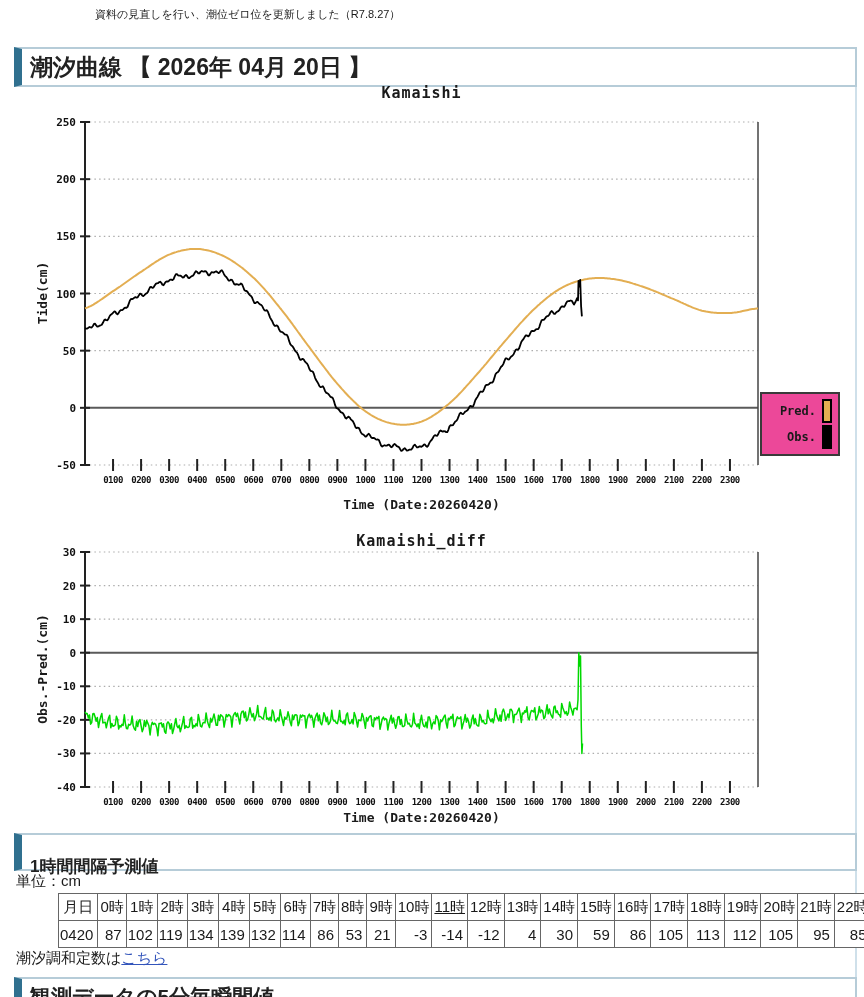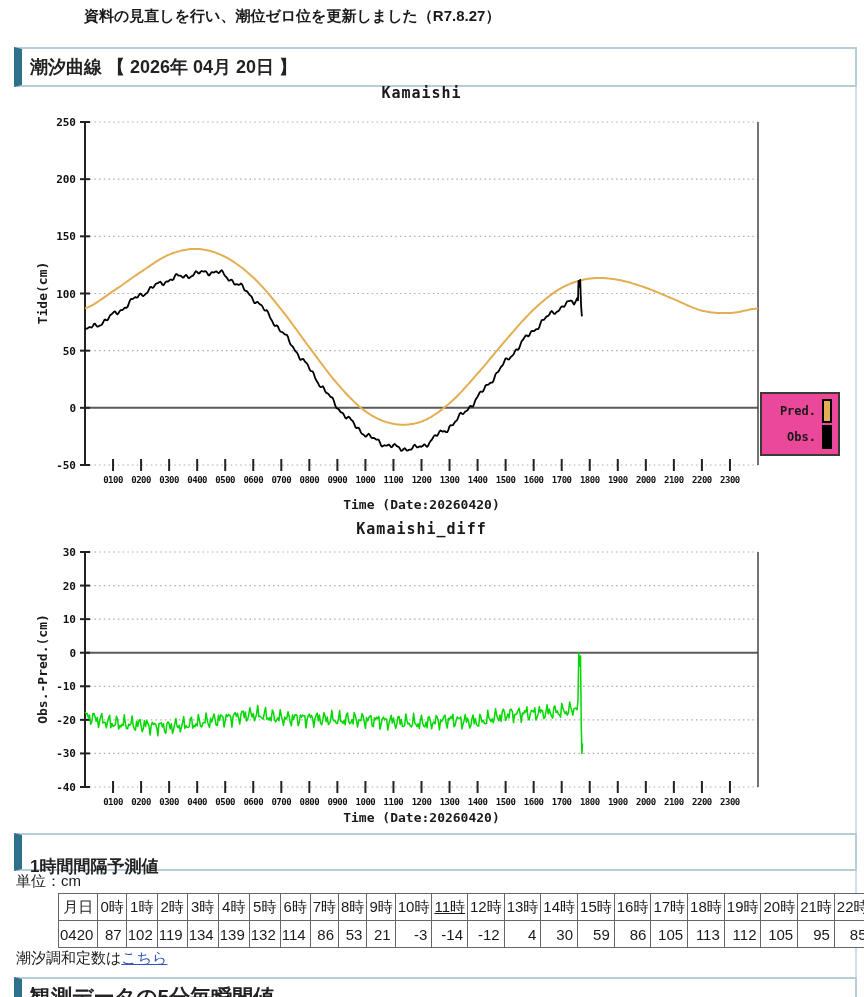--- a/index.html
+++ b/index.html
@@ -1,32 +1,32 @@
 <!DOCTYPE html>
 <html><head>
 <meta charset="utf-8">
 <style>
   html,body{margin:0;padding:0;background:#fff;}
   .page{position:relative;width:864px;height:997px;overflow:hidden;background:#fff;
         font-family:"Liberation Sans",sans-serif;color:#1a1a1a;}
-  .top-note{position:absolute;left:84px;top:7px;font-size:15px;font-weight:bold;}
+  .top-note{position:absolute;left:95px;top:7px;font-size:11px;}
   .outer-border{position:absolute;left:855px;top:47px;height:950px;width:0;
         border-right:2px solid #cfe0ea;}
   .sec-header{position:absolute;left:14px;width:843px;box-sizing:border-box;background:#fff;
         border-top:2px solid #b6ccd8;border-bottom:2px solid #b6ccd8;border-right:2px solid #b6ccd8;
         border-left:8px solid #30708f;display:flex;align-items:center;padding-left:8px;}
   .sec-title{font-weight:bold;color:#222;}
-  #hd1{top:47px;height:40px;}  #hd1 .sec-title{font-size:18px;}
+  #hd1{top:47px;height:40px;}  #hd1 .sec-title{font-size:23px;}
   #hd2{top:833px;height:38px;} #hd2 .sec-title{font-size:17px;margin-top:28px;}
   #hd3{top:977px;height:40px;} #hd3 .sec-title{font-size:21px;}
   svg.chart{position:absolute;left:0;}
   #chart1{top:95px;} #chart2{top:530px;}
   .ctitle{position:absolute;left:85px;width:673px;text-align:center;
         font:bold 15px "DejaVu Sans Mono",monospace;letter-spacing:1px;}
-  #title1{top:84px;} #title2{top:520px;}
+  #title1{top:84px;} #title2{top:532px;}
   .cxlabel{position:absolute;left:85px;width:673px;text-align:center;
         font:bold 13px "DejaVu Sans Mono",monospace;}
   #xlabel1{top:497px;} #xlabel2{top:810px;}
   .cylabel{position:absolute;transform:translate(-50%,-50%) rotate(-90deg);
         font:bold 13px "DejaVu Sans Mono",monospace;white-space:nowrap;}
   #ylabel1{left:42px;top:293px;} #ylabel2{left:42px;top:669px;}
   .xtick{font:bold 9px "DejaVu Sans Mono",monospace;letter-spacing:-0.5px;fill:#111;}
   .ytick{font:bold 11px "DejaVu Sans Mono",monospace;fill:#111;}
   .legend{position:absolute;width:80px;background:#ec4899;border:2px solid #3a3a3a;box-sizing:border-box;
         display:flex;flex-direction:column;justify-content:center;gap:2px;padding:3px 6px 3px 3px;}

